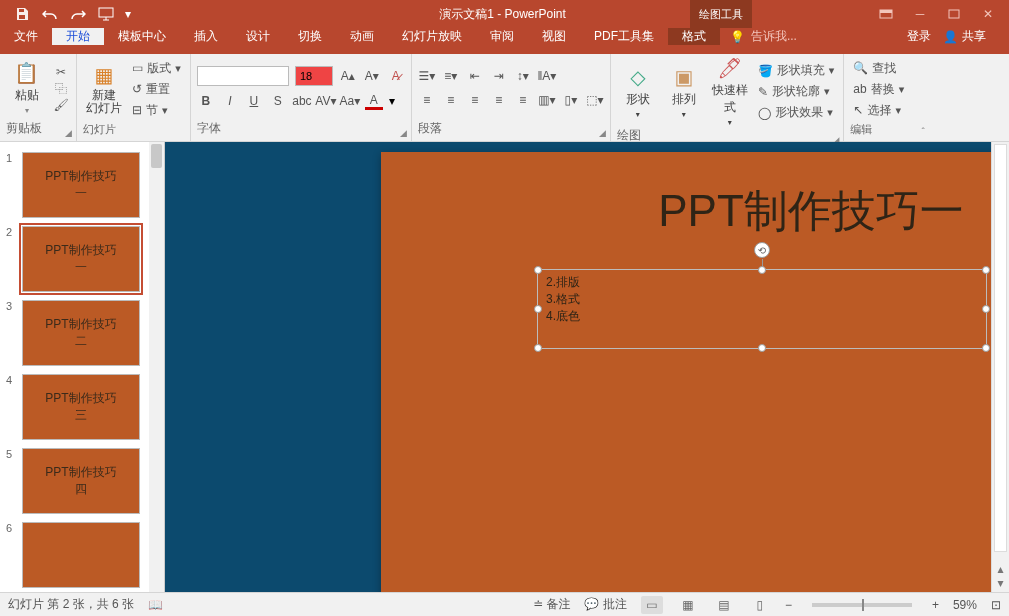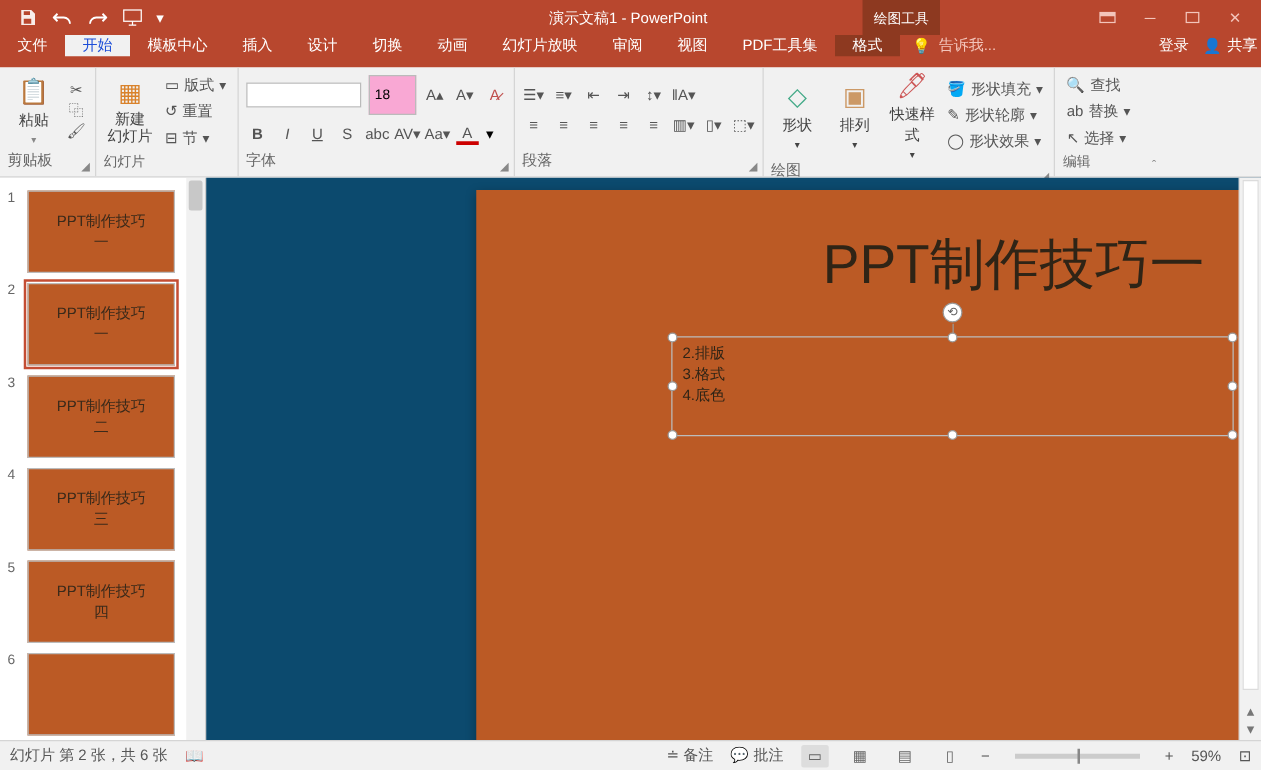--- a/index.html
+++ b/index.html
@@ -11,32 +11,32 @@
 .title-center{flex:1;text-align:center;color:#fff;font-size:12px}
 .tool-tab-title{position:absolute;left:690px;top:0;height:28px;width:62px;background:#8d3920;display:flex;align-items:center;justify-content:center;color:#fff;font-size:11px}
 .win-controls{display:flex;margin-right:4px}
 .win-btn{width:34px;height:28px;display:flex;align-items:center;justify-content:center;color:#f3c5bb}
 
 .tabs{height:26px;background:#b8472e;display:flex;align-items:flex-start;color:#fff}
 .tab{padding:0 14px;display:flex;align-items:center;font-size:12px;cursor:pointer}
 .tab.active{background:#f1f1f1;color:#1d4ed8}
 .tab.format{background:#8d3920}
 .tell-me{flex:1;display:flex;align-items:center;padding-left:10px;color:#f3c5bb;gap:6px}
-.right-tabs{display:flex;align-items:center;gap:12px;padding-right:3px}
+.right-tabs{display:flex;align-items:center;gap:12px;padding-right:23px}
 
 .ribbon{height:88px;background:#f1f1f1;border-bottom:1px solid #d5d5d5;display:flex}
 .group{border-right:1px solid #d5d5d5;display:flex;flex-direction:column;padding:2px 6px}
 .group-body{flex:1;display:flex;align-items:center;gap:4px}
 .group-label{text-align:left;font-size:11px;color:#666;padding-bottom:2px;position:relative}
 .group-label .dlaunch{position:absolute;right:-2px;bottom:1px;font-size:9px;color:#888}
 .big-btn{display:flex;flex-direction:column;align-items:center;justify-content:center;width:42px;text-align:center;font-size:11px;color:#444;gap:2px}
 .big-btn .ic{font-size:20px}
 .mini{font-size:11px;color:#555;display:flex;align-items:center;gap:4px;padding:1px 3px}
 .font-combo{width:92px;height:20px;border:1px solid #bbb;background:#fff;font-size:11px;padding:0 4px}
-.size-combo{width:38px;height:32px;border:1px solid #bbb;background:#f9a8d4;font-size:11px;padding:0 4px}
+.size-combo{width:38px;height:20px;border:1px solid #bbb;background:#ef4444;font-size:11px;padding:0 4px}
 .btnrow{display:flex;gap:6px;align-items:center}
 .ic-sm{width:18px;text-align:center;color:#555}
 .para-btn{width:18px;height:18px;display:inline-flex;align-items:center;justify-content:center;color:#555}
 
 .content{flex:1;display:flex;background:#e6e6e6;overflow:hidden}
 .thumb-pane{width:165px;background:#fff;border-right:1px solid #ccc;overflow-y:auto;padding:6px 0;position:relative}
 .thumb-scroll-stub{position:absolute;right:0;top:0;bottom:0;width:15px;background:#f1f1f1}
 .thumb-scroll-stub::before{content:"";position:absolute;top:2px;right:2px;left:2px;height:24px;background:#c8c8c8;border-radius:2px}
 .thumb-item{display:flex;padding:4px 6px;gap:6px}
 .thumb-num{width:10px;color:#666;font-size:11px}

